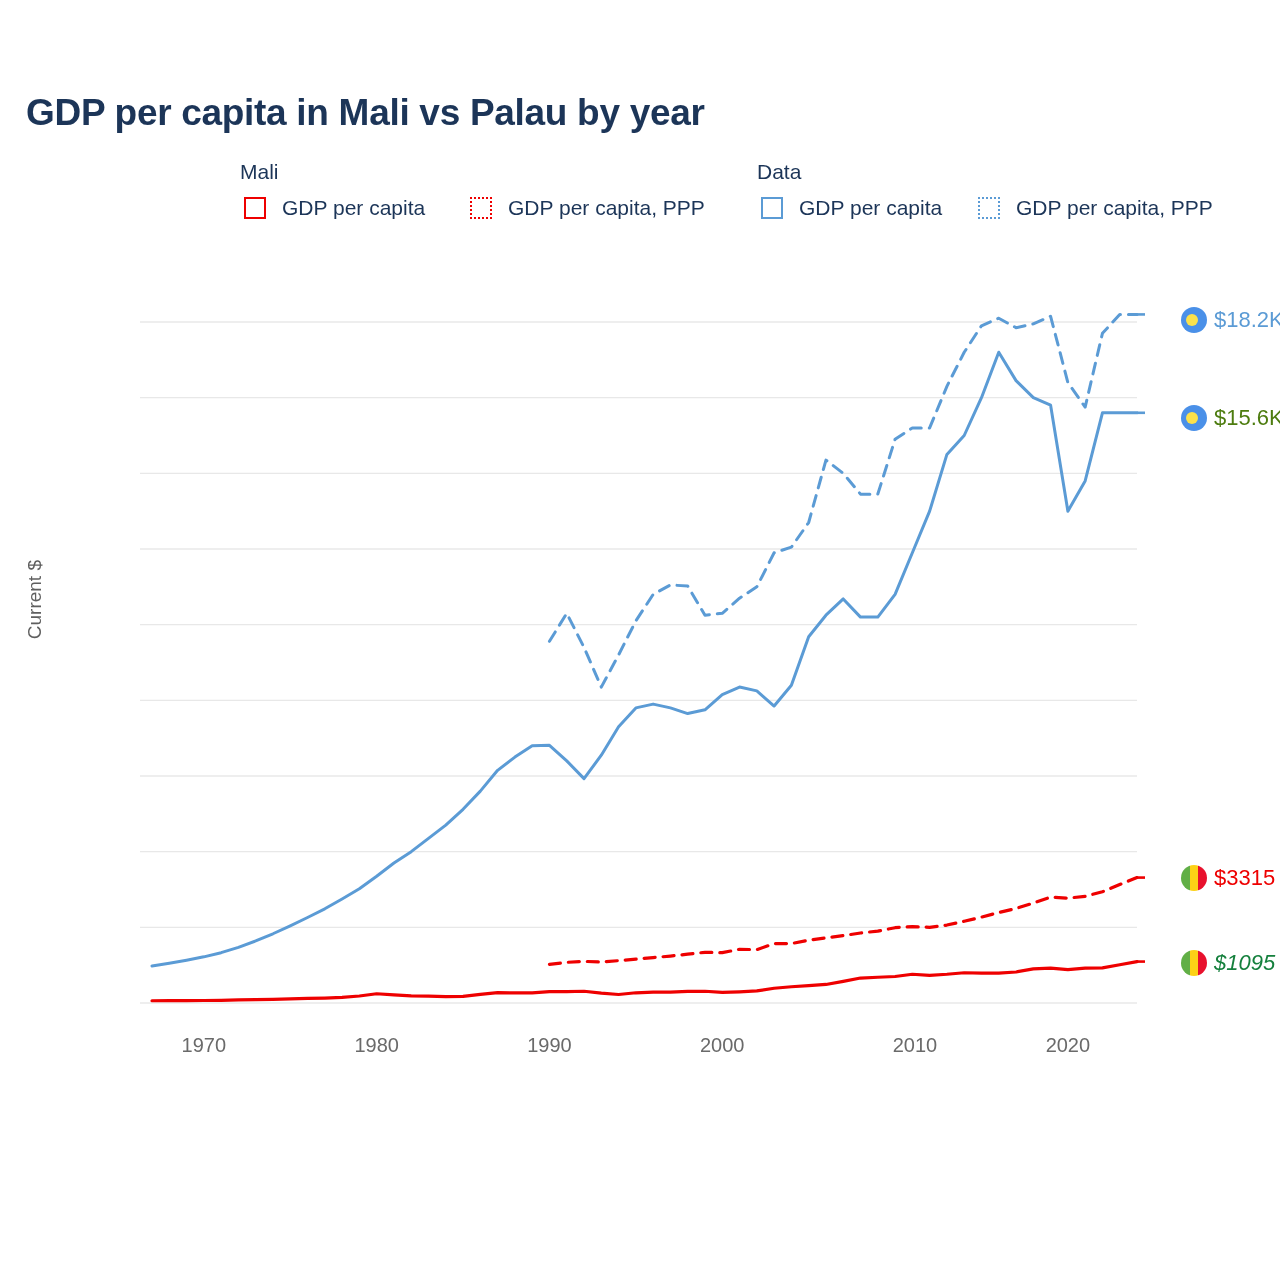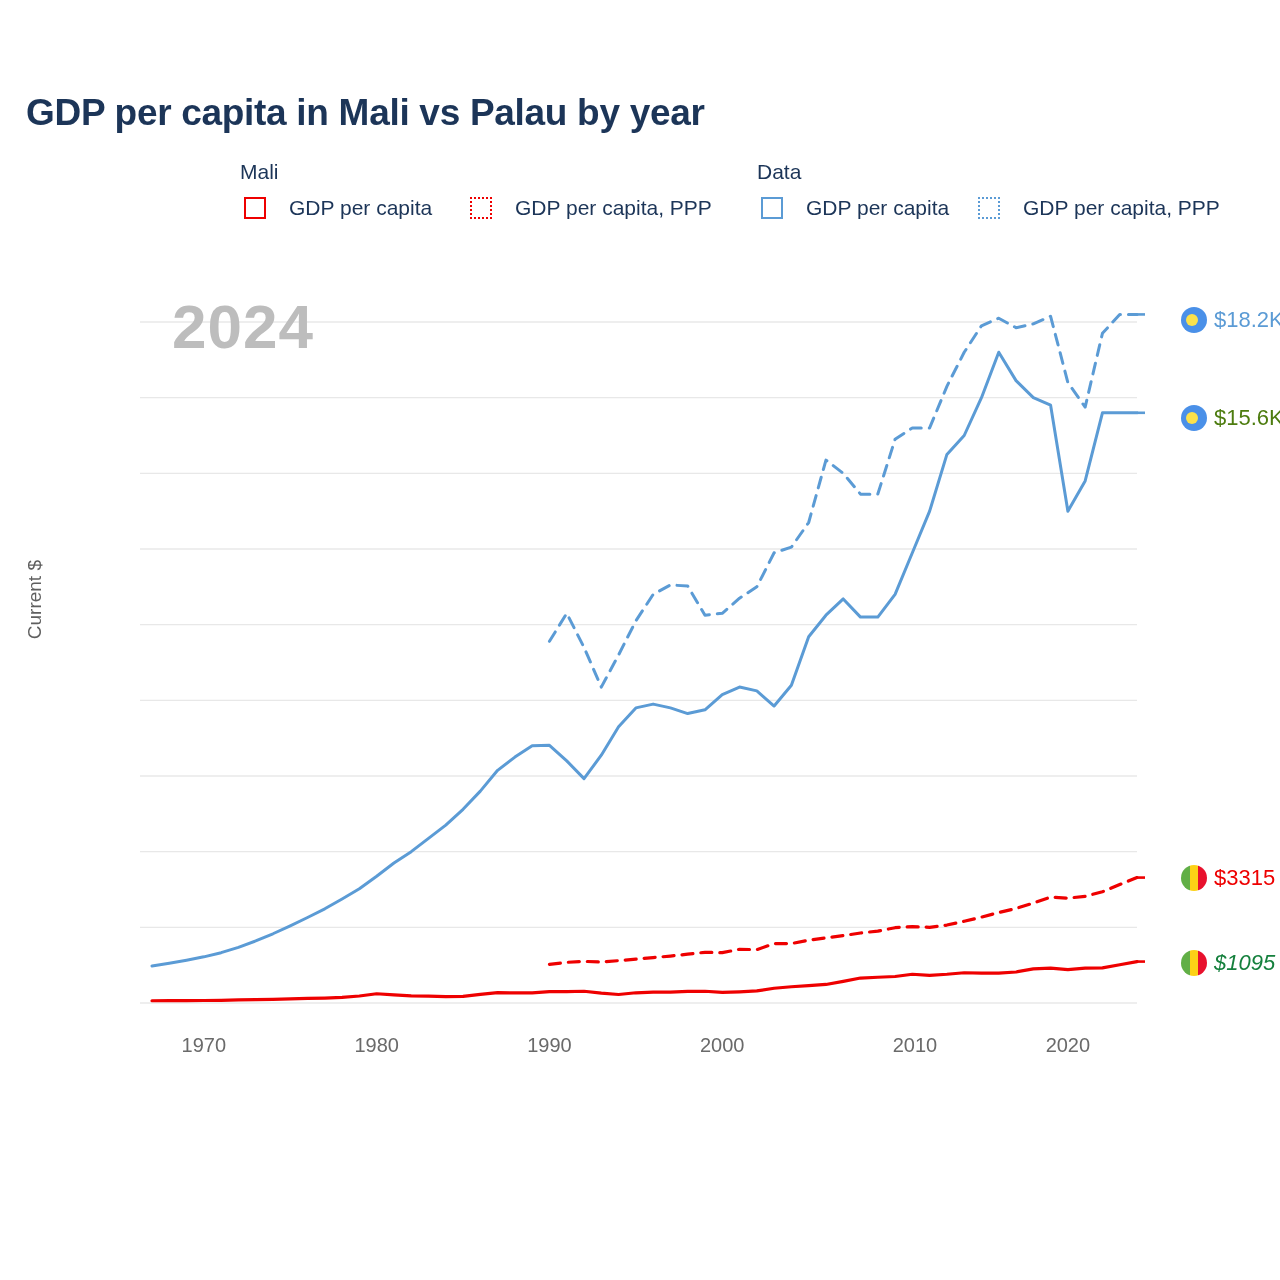--- a/index.html
+++ b/index.html
@@ -15,21 +15,21 @@
     position:absolute;left:26px;top:92px;
     font-size:37px;font-weight:700;color:#1c3558;
     letter-spacing:-0.3px;white-space:nowrap;
   }
 
   .legend{position:absolute;left:0;top:160px;width:1112px;height:80px;}
   .legend-group-title{
     position:absolute;font-size:21px;color:#1c3558;font-weight:400;white-space:nowrap;
   }
   .legend-item{
-    position:absolute;display:flex;align-items:center;gap:23px;
+    position:absolute;display:flex;align-items:center;gap:16px;
     font-size:21px;color:#1c3558;white-space:nowrap;justify-content:space-between;
   }
   .swatch{width:22px;height:22px;box-sizing:border-box;background:transparent;flex:0 0 auto;}
   .sw-mali-solid{border:2.5px solid #ee0000;}
   .sw-mali-dash{border:2.5px dotted #ee0000;}
   .sw-palau-solid{border:2.5px solid #5b9bd5;}
   .sw-palau-dash{border:2.5px dotted #5b9bd5;}
 
   .watermark{
     position:absolute;left:172px;top:296px;
@@ -112,21 +112,20 @@
       <div class="legend-item" style="left: 761px; top: 36px;">
         <span class="swatch sw-palau-solid"></span>
         <span>GDP per capita</span>
       </div>
       <div class="legend-item" style="left: 978px; top: 36px;">
         <span class="swatch sw-palau-dash"></span>
         <span>GDP per capita, PPP</span>
       </div>
     </div>
 
-  <div class="watermark">2024</div>
 
   <div class="ylabel">Current $</div>
 
   <div class="ytick-wrap" id="yticks"></div>
   <div id="xticks">
       <div class="xtick" style="left: 203.842px;">1970</div>
       <div class="xtick" style="left: 376.649px;">1980</div>
       <div class="xtick" style="left: 549.456px;">1990</div>
       <div class="xtick" style="left: 722.263px;">2000</div>
       <div class="xtick" style="left: 915px;">2010</div>

